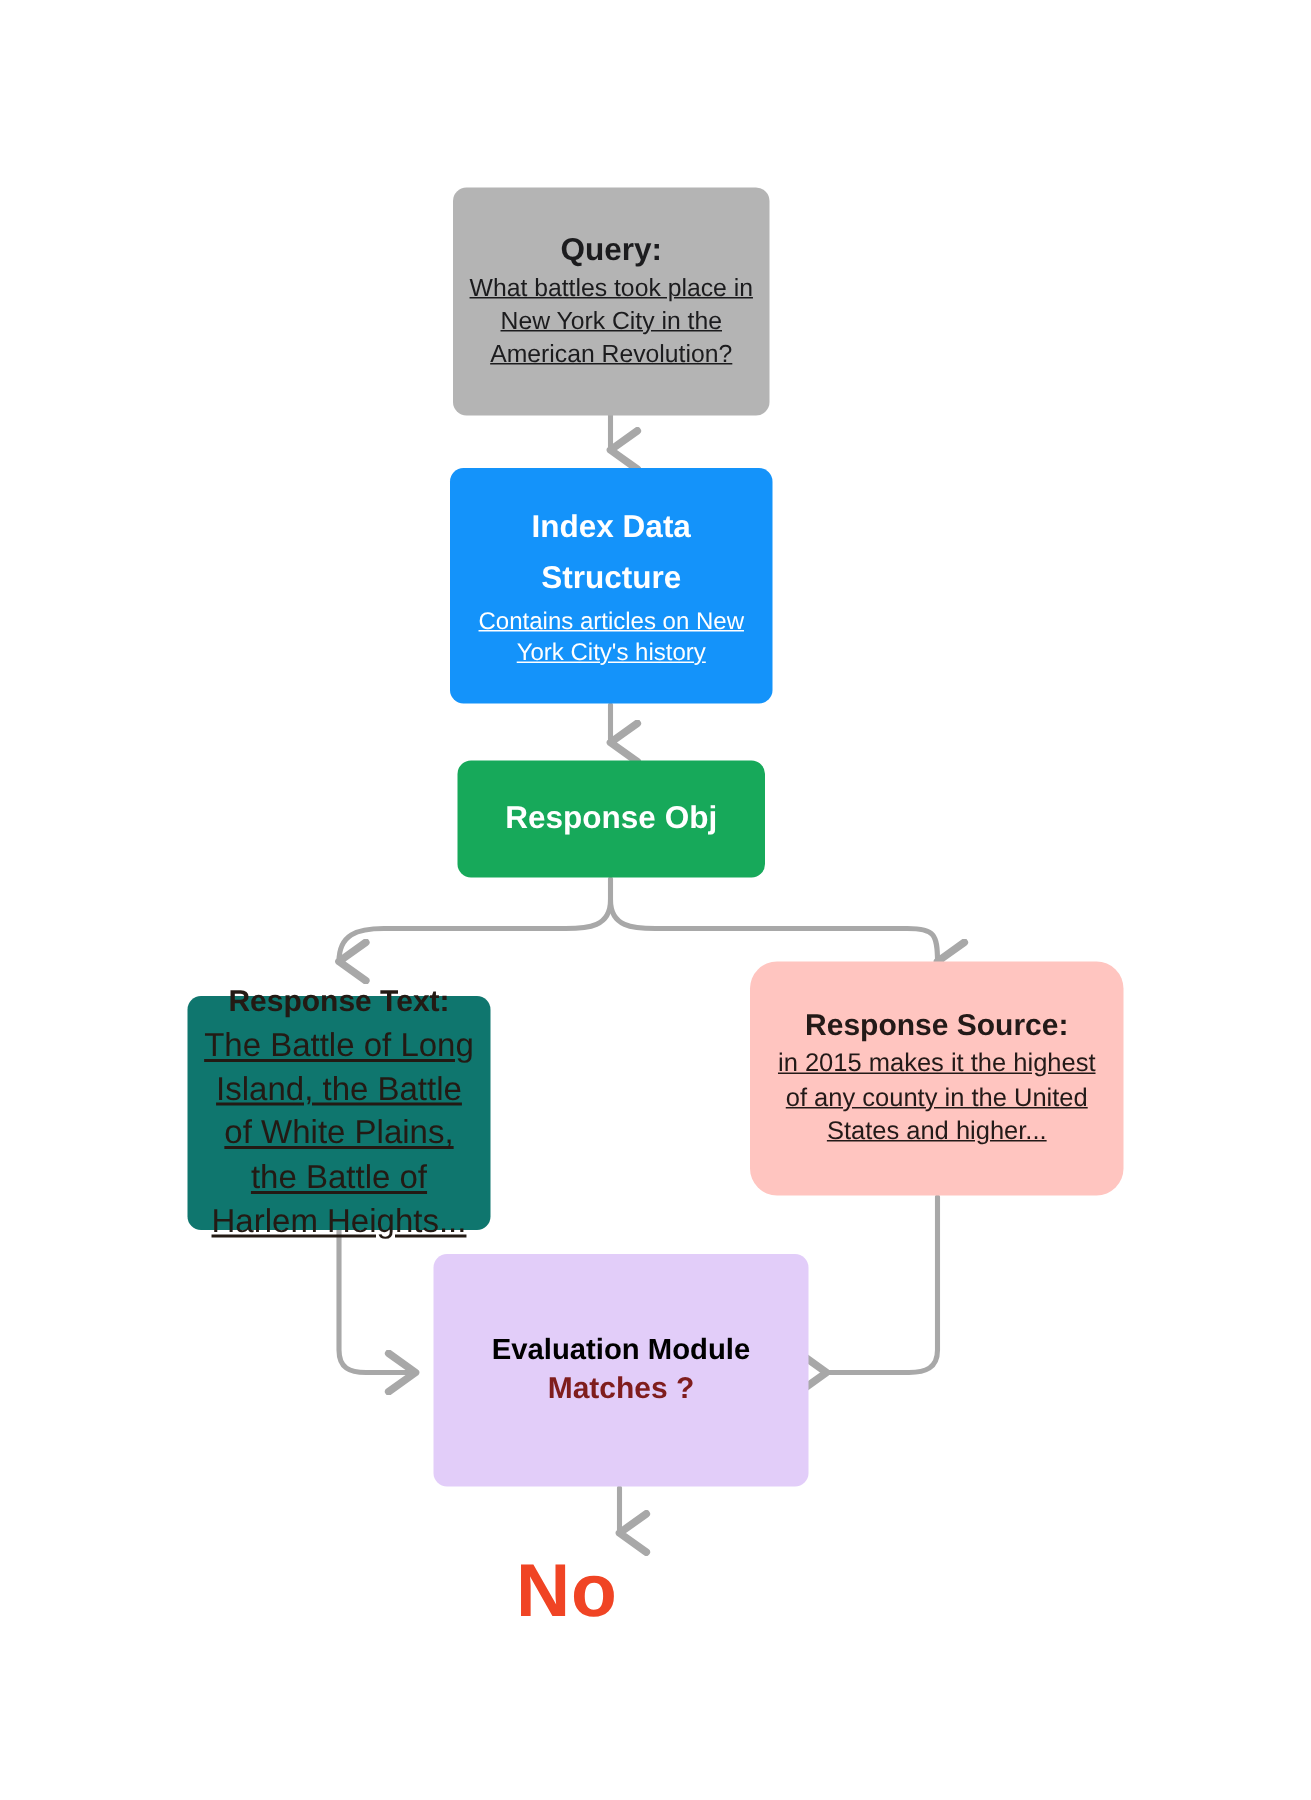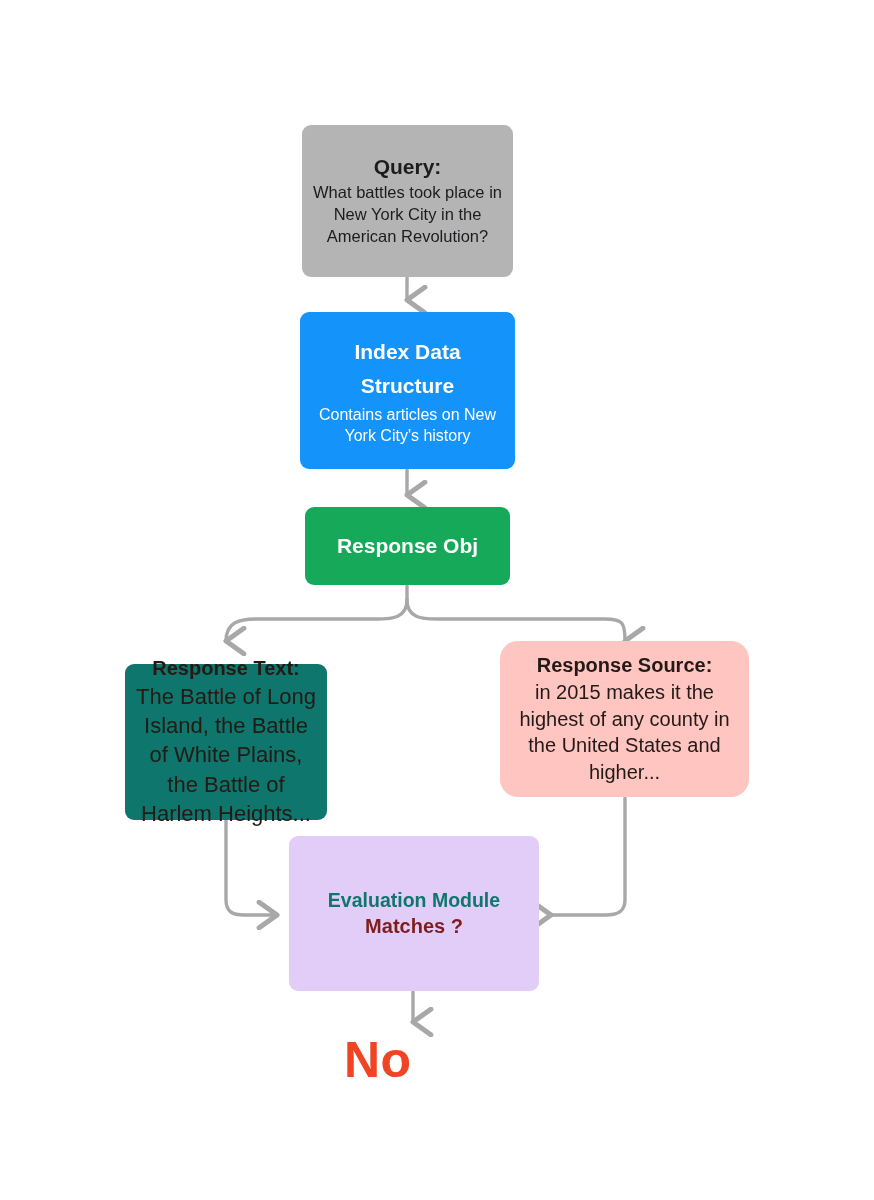--- a/index.html
+++ b/index.html
@@ -44,20 +44,21 @@
     text-align: center;
     padding: 6px 10px;
   }
 
   .node .title {
     font-weight: bold;
     line-height: 1.26;
   }
   .node .body {
     line-height: 1.33;
+    text-decoration: underline;
   }
 
   
   #node-query {
     left: 302px;
     top: 125px;
     width: 211px;
     height: 152px;
     background: #b4b4b4;
     color: #1c1c1e;
@@ -104,33 +105,33 @@
   #node-response-source {
     left: 500px;
     top: 641px;
     width: 249px;
     height: 156px;
     background: #ffc5c0;
     color: #231a18;
     border-radius: 18px;
   }
   #node-response-source .title { font-size: 20px; margin-bottom: 1px; }
-  #node-response-source .body  { font-size: 20px; }
+  #node-response-source .body  { font-size: 17px; }
 
   
   #node-evaluation {
     left: 289px;
     top: 836px;
     width: 250px;
     height: 155px;
     background: #e2cdf9;
   }
   #node-evaluation .title {
     font-size: 19.5px;
-    color: #0f766e;
+    color: #000000;
   }
   #node-evaluation .subtitle {
     font-size: 20px;
     font-weight: bold;
     color: #7f1d1d;
     line-height: 1.3;
     margin-top: 1px;
   }
 
   

